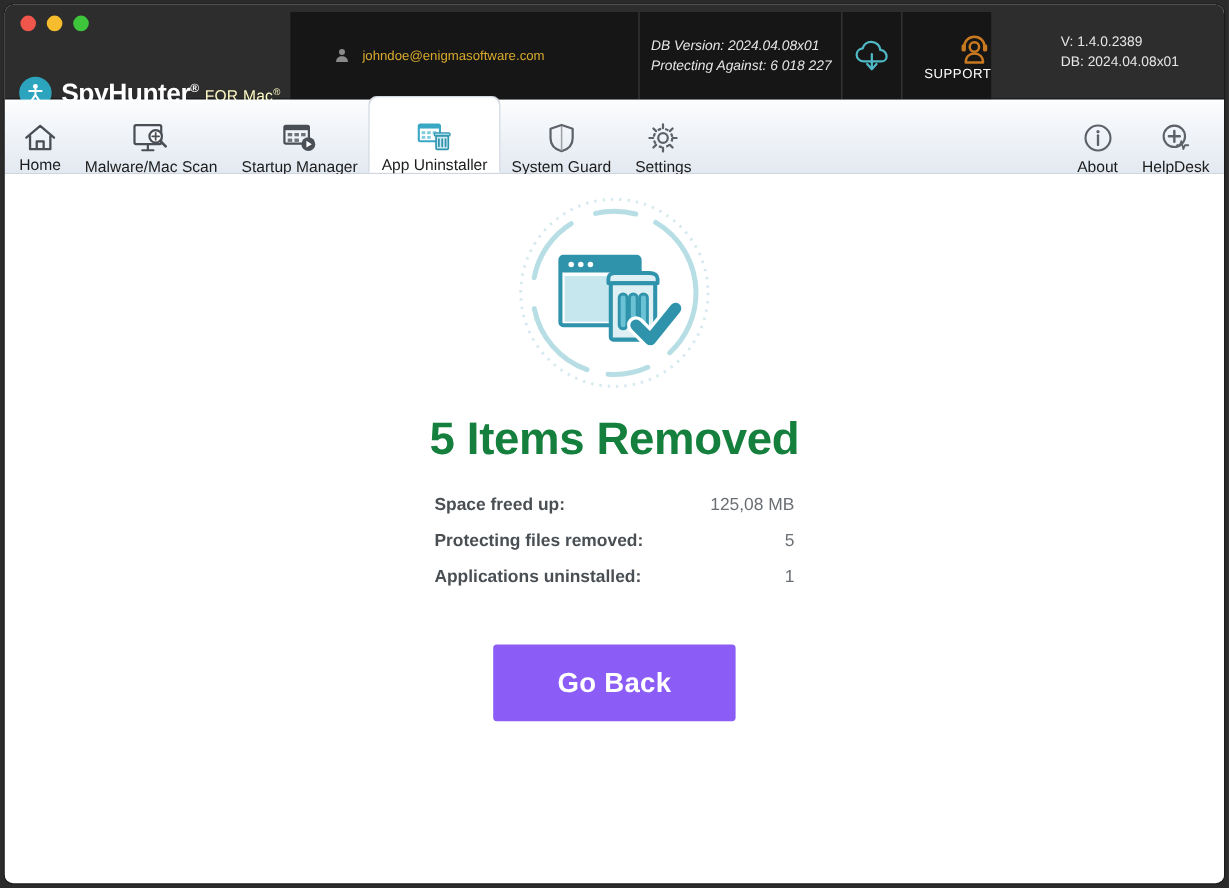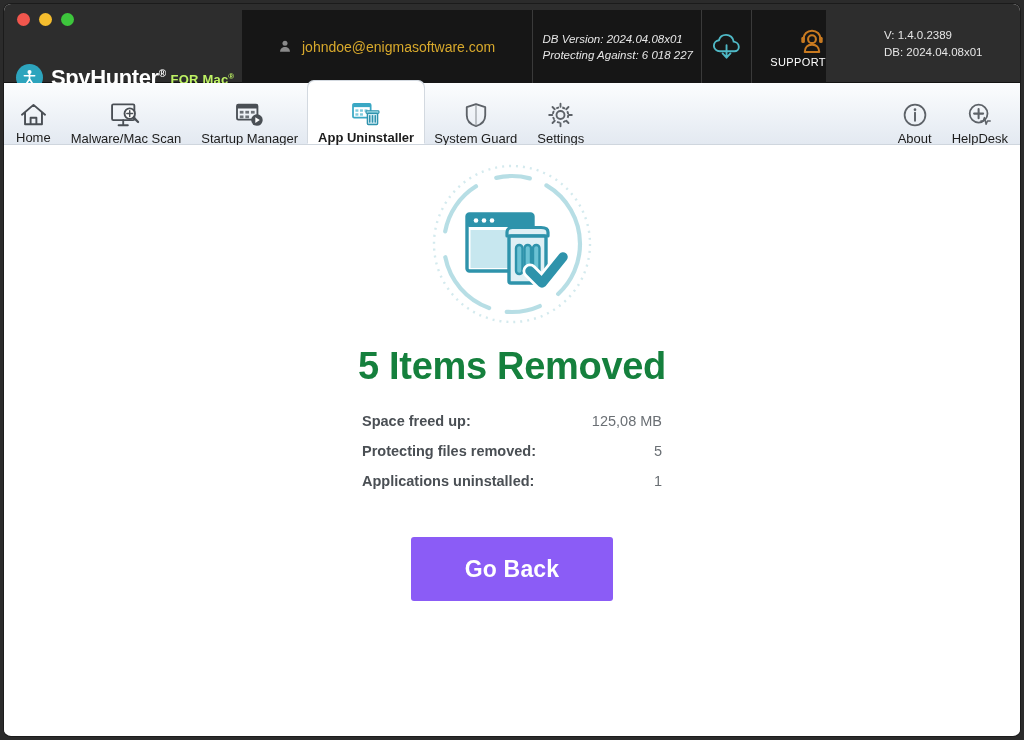--- a/index.html
+++ b/index.html
@@ -45,39 +45,39 @@
     background: #2da4bd;
     display: flex; align-items: center; justify-content: center;
     flex: none;
   }
   #brand-name {
     color: #ffffff; font-size: 22px; font-weight: bold;
     letter-spacing: -0.4px; line-height: 1;
   }
   #brand-name .sup { font-size: 10px; vertical-align: super; }
   #brand-sub {
-    color: #bef264; font-size: 13px; font-weight: bold;
+    color: #fef9c3; font-size: 13px; font-weight: normal;
     letter-spacing: 0.2px; line-height: 1;
   }
   #brand-sub .sup { font-size: 8px; vertical-align: super; }
 
   
   #info-strip {
     position: absolute; left: 238px; top: 6px;
     width: 584px; height: 73px;
     background: #161616;
     display: flex; align-items: stretch;
   }
   #account-cell {
     width: 290px;
     display: flex; align-items: center; gap: 10px;
     padding-left: 36px;
   }
   #account-email {
-    color: #d8a92c; font-size: 14px; white-space: nowrap;
+    color: #d8a92c; font-size: 11px; white-space: nowrap;
   }
   #db-cell {
     width: 170px;
     border-left: 1px solid #3a3a3a;
     display: flex; flex-direction: column; justify-content: center;
     gap: 4px;
     padding-left: 10px;
     font-style: italic;
   }
   .db-line { color: #e6e6e6; font-size: 11.5px; white-space: nowrap; }
@@ -124,21 +124,20 @@
   .nav-label {
     font-size: 13px; color: #1c1c1c;
     margin-top: 3px; white-space: nowrap;
   }
   .nav-icon { height: 28px; display: flex; align-items: center; }
   .nav-tab.active {
     background: #ffffff;
     border-radius: 7px 7px 0 0;
     box-shadow: -1px -1px 0 #d3d9e0, 1px -1px 0 #d3d9e0;
     height: 63px;
-    font-weight: bold;
   }
   #nav-spacer { flex: 1 1 auto; }
 
   
   #content {
     position: relative;
     height: 589px;
     background: #ffffff;
   }
   #hero-icon-wrap {

